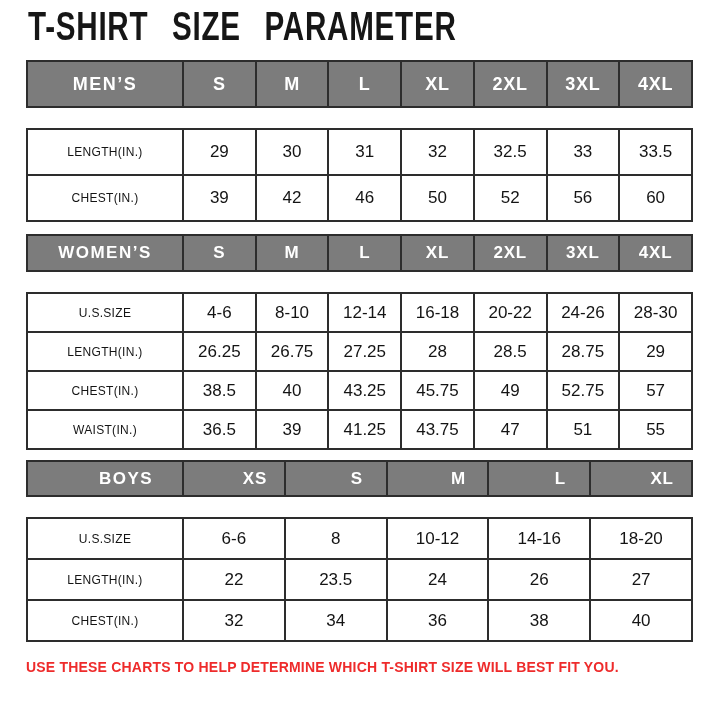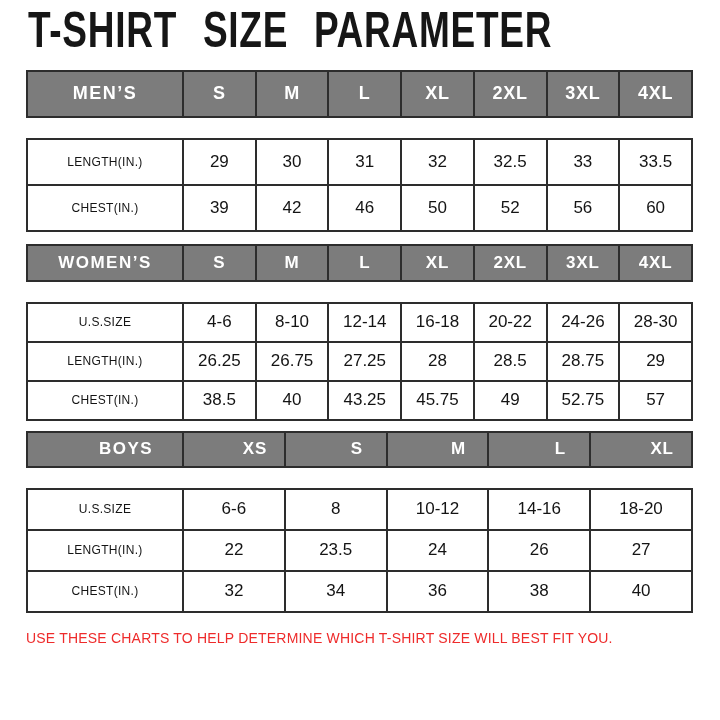--- a/index.html
+++ b/index.html
@@ -5,21 +5,21 @@
   * { margin: 0; padding: 0; box-sizing: border-box; }
   body { background: #ffffff; font-family: "Liberation Sans", sans-serif; }
   .page {
     position: relative;
     width: 720px; height: 720px;
     background: #ffffff;
     overflow: hidden;
   }
   h1.title {
     margin: 7px 0 0 28px;
-    font-size: 50px;
+    font-size: 40px;
     line-height: 0.95;
     font-weight: bold;
     color: #161616;
     white-space: nowrap;
   }
   h1.title .condensed {
     display: inline-block;
     transform: scaleX(0.74);
     transform-origin: 0 50%;
     letter-spacing: 1px;
@@ -61,21 +61,21 @@
   .mens   .hdr td { height: 46px; font-size: 18px; }
   .mens   .bod td { height: 46px; }
   .womens .hdr td { height: 36px; }
   .womens .bod td { height: 39px; }
   .boys   .hdr td { height: 35px; padding-left: 42px; }
   .boys   .bod td { height: 41px; }
   .footer {
     margin: 17px 0 0 26px;
     color: #ee2b2b;
     font-size: 14px;
-    font-weight: normal;
+    font-weight: bold;
     letter-spacing: 0.2px;
     white-space: nowrap;
   }
 </style>
 </head>
 <body>
 
 <div class="page">
 
   <h1 class="title"><span class="condensed">T-SHIRT SIZE PARAMETER</span></h1>
@@ -162,20 +162,30 @@
           <tr>
             <td class="first">CHEST(IN.)</td>
             <td>38.5</td>
             <td>40</td>
             <td>43.25</td>
             <td>45.75</td>
             <td>49</td>
             <td>52.75</td>
             <td>57</td>
           </tr>
+          <tr>
+            <td class="first">WAIST(IN.)</td>
+            <td>36.5</td>
+            <td>39</td>
+            <td>41.25</td>
+            <td>43.75</td>
+            <td>47</td>
+            <td>51</td>
+            <td>55</td>
+          </tr>
         </tbody>
       </table>
     </div>
 
   <div class="table-block boys">
       <table class="hdr">
         <tbody>
           <tr>
             <td class="first">BOYS</td>
             <td>XS</td>

